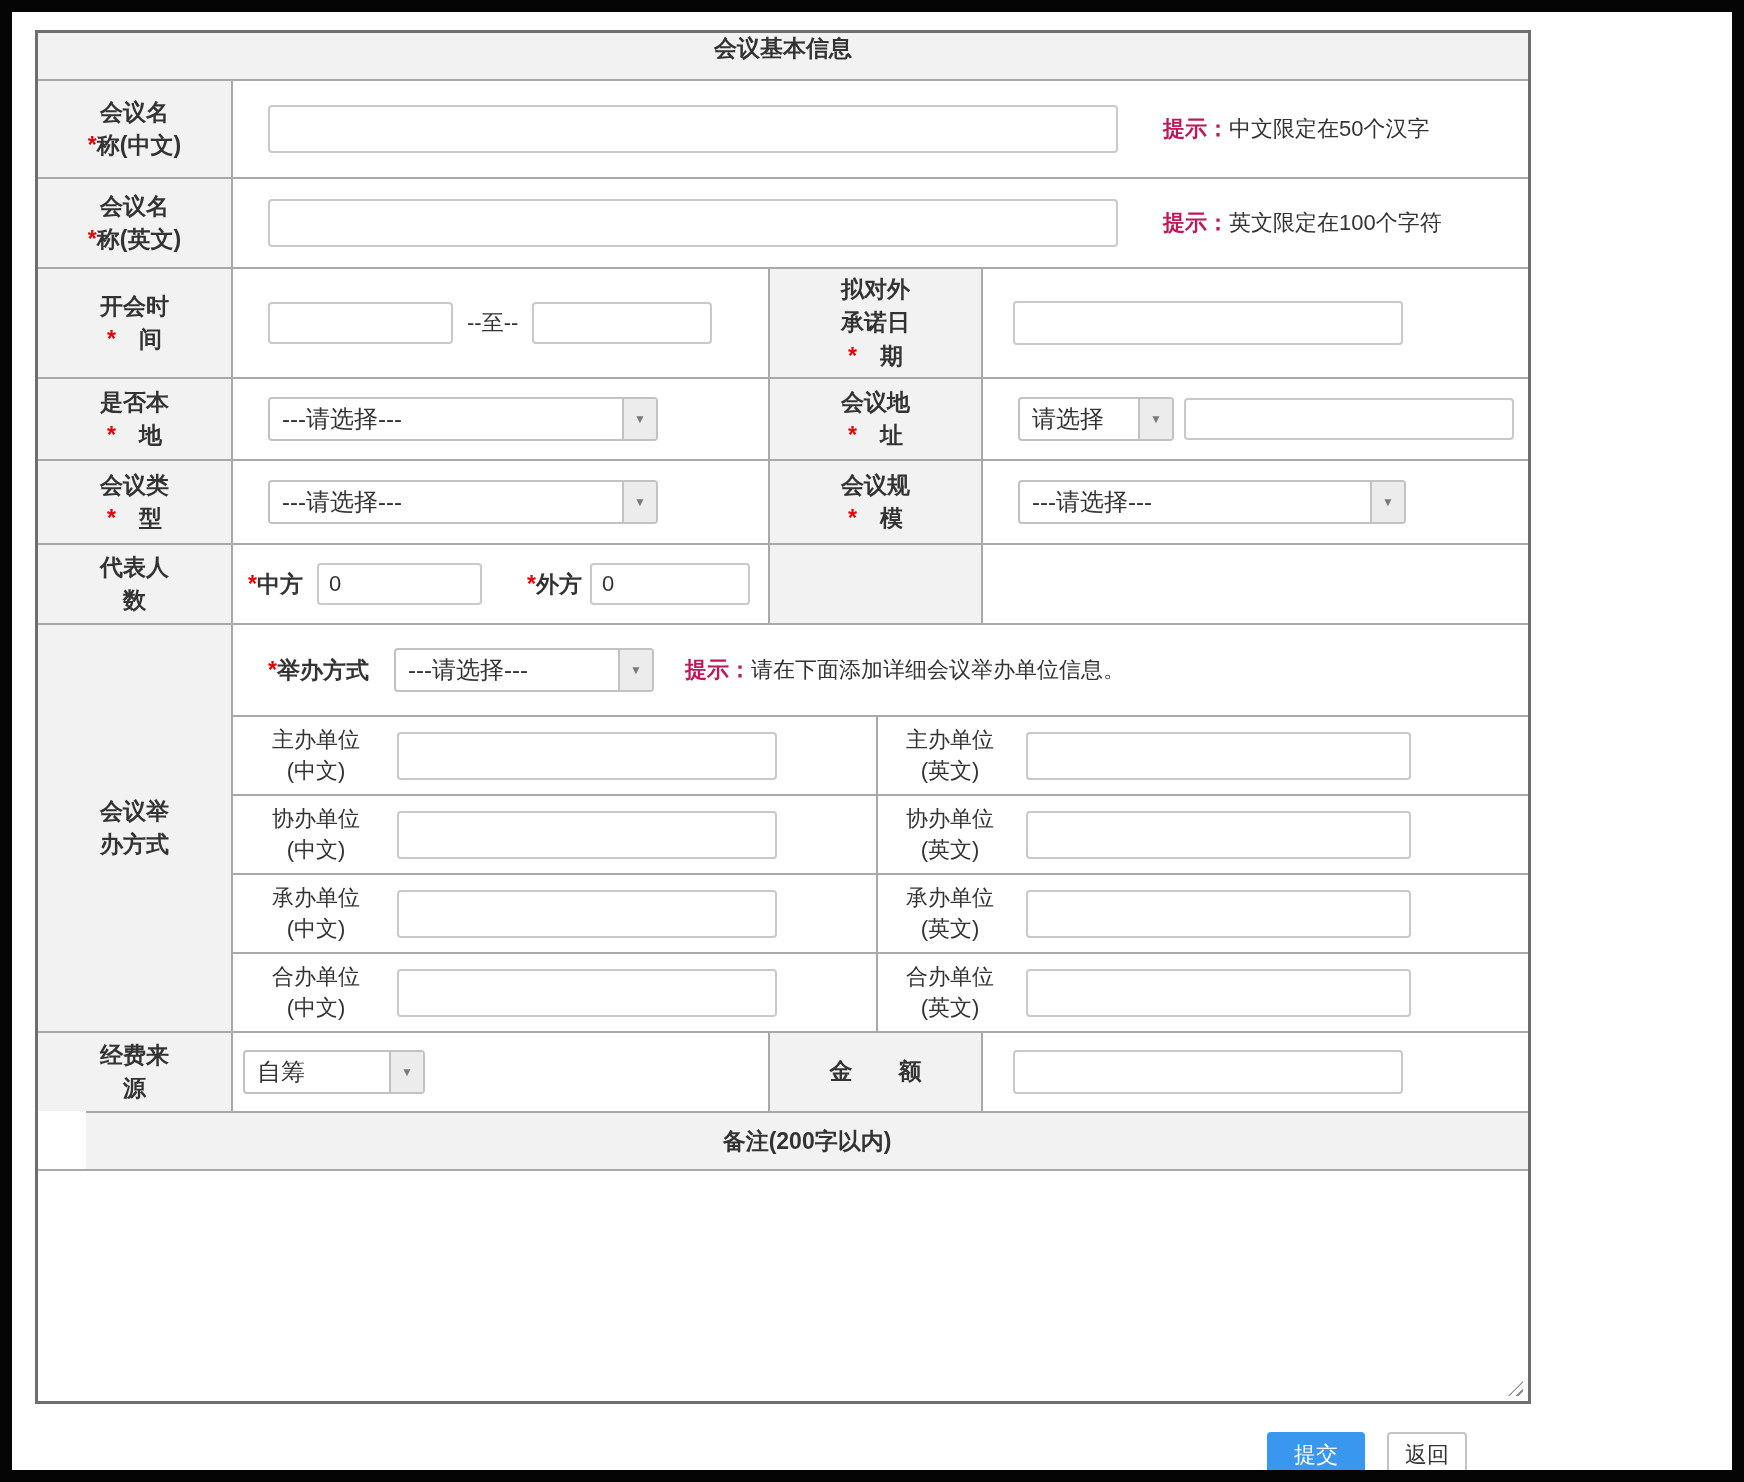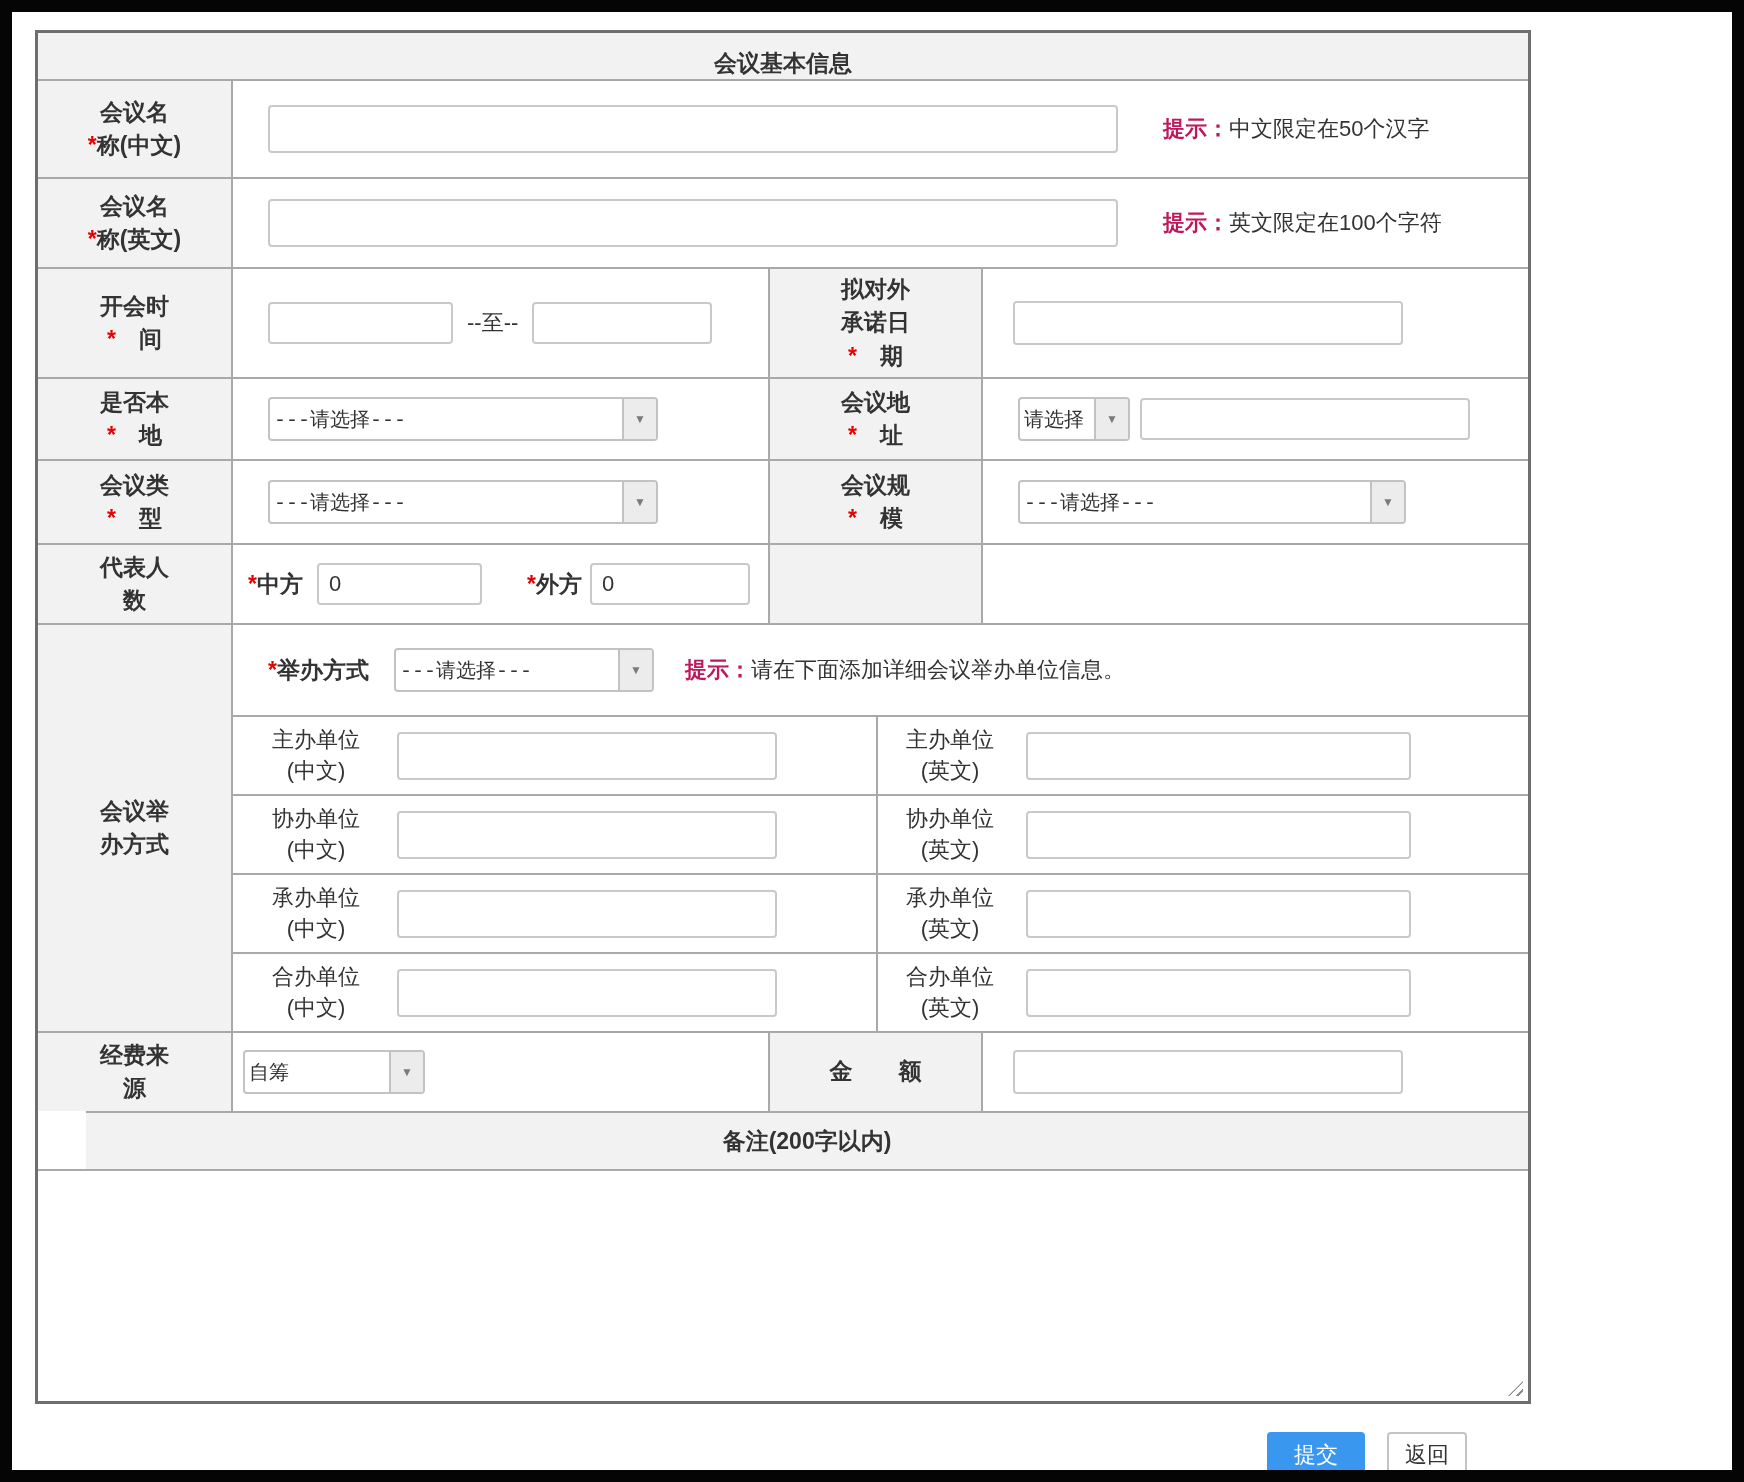--- a/index.html
+++ b/index.html
@@ -26,21 +26,21 @@
   .row { display: flex; border-top: 2px solid #a9a9a9; }
   .row:first-child { border-top: none; }
   .h-title { height: 46px; }
   .h1 { height: 98px; } .h2 { height: 90px; } .h3 { height: 110px; }
   .h4 { height: 82px; } .h5 { height: 84px; } .h6 { height: 80px; }
   .h7 { height: 408px; } .h8 { height: 80px; } .h9 { height: 58px; margin-left: 48px; }
   .h10 { height: 232px; }
 
   .title-row {
     background: #f2f2f2;
-    align-items: flex-end;
+    align-items: flex-start;
     justify-content: center;
     font-weight: bold;
     font-size: 23px;
   }
   .label-cell {
     width: 195px;
     background: #f2f2f2;
     border-right: 2px solid #a9a9a9;
     display: flex;
     flex-direction: column;
@@ -96,26 +96,25 @@
     background: #fff;
     display: flex;
     align-items: stretch;
     cursor: default;
     flex-shrink: 0;
   }
   .select-text {
     flex: 1;
     display: flex;
     align-items: center;
-    padding: 0 4px;
-    font-size: 20px;
+    padding: 0 12px;
+    font-size: 24px;
     color: #333;
     white-space: nowrap;
     overflow: hidden;
-    font-family: Liberation Mono, monospace;
   }
   .select-arrow {
     width: 34px;
     background: #ececec;
     border-left: 2px solid #c2c2c2;
     display: flex;
     align-items: center;
     justify-content: center;
     color: #7a7a7a;
     font-size: 12px;
@@ -249,21 +248,21 @@
         <div class="select" style="width:390px">
           <span class="select-text">---请选择---</span>
           <span class="select-arrow">▼</span>
         </div>
       </div>
       <div class="label-b">
         <div><span>会议地</span></div>
         <div><span class="star">*</span><span>　址</span></div>
       </div>
       <div class="cell cell-b" style="padding-left:35px">
-        <div class="select" style="width:112px">
+        <div class="select" style="width:156px">
           <span class="select-text">请选择</span>
           <span class="select-arrow">▼</span>
         </div>
         <input class="text small" style="width: 330px; margin-left: 10px;" type="text" value="">
       </div>
     </div>
 
     <div class="row h5">
       <div class="label-cell">
         <div><span>会议类</span></div>

